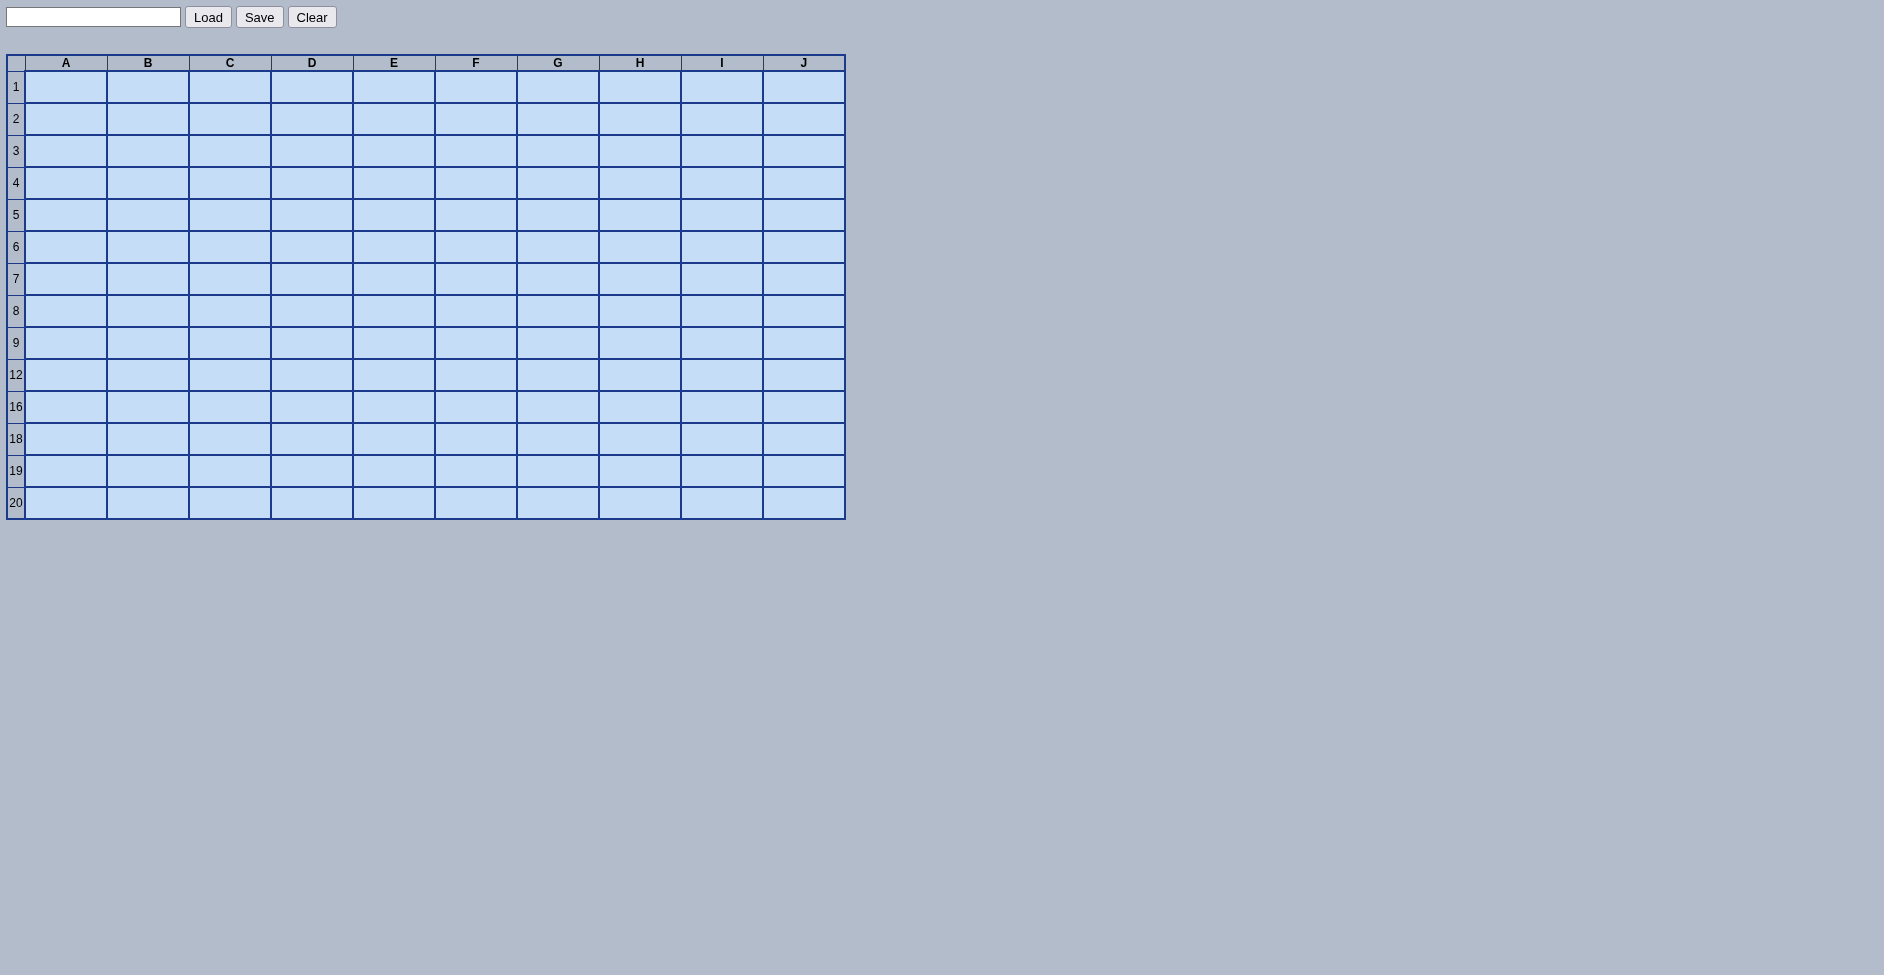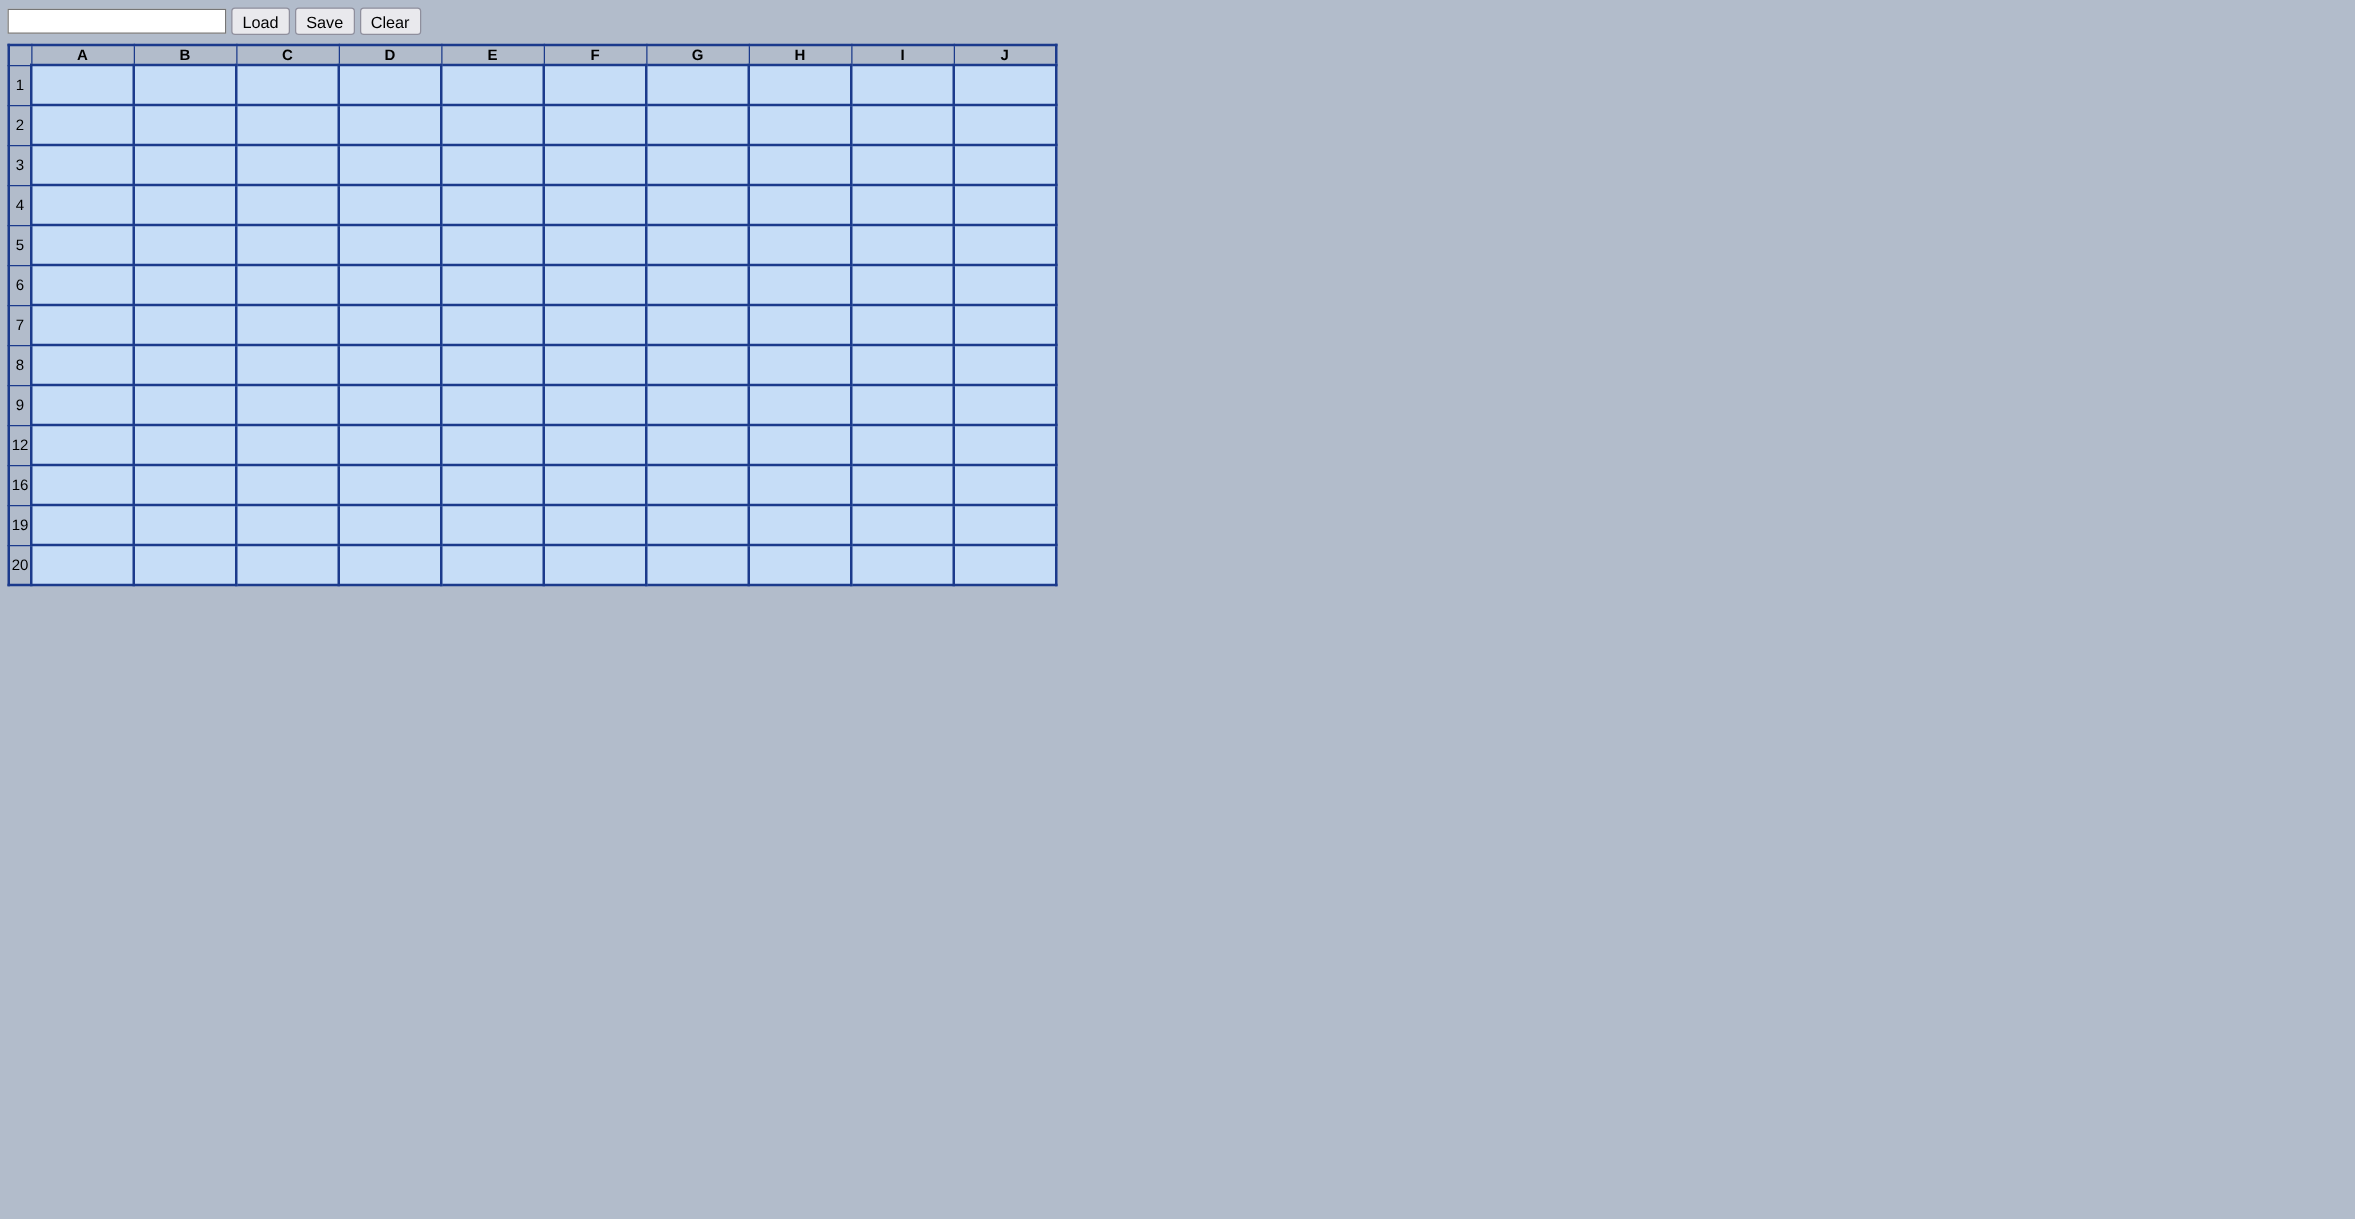--- a/index.html
+++ b/index.html
@@ -12,21 +12,21 @@
     font-size: 13px;
     color: #000;
   }
   body {
     padding: 6px;
     box-sizing: border-box;
   }
   .toolbar {
     display: flex;
     gap: 4px;
-    margin-bottom: 7px;
+    margin-bottom: 26px;
     align-items: center;
   }
   .toolbar input[type="text"] {
     width: 175px;
     height: 20px;
     border: 1px solid #767676;
     background: #fff;
     padding: 1px 3px;
     box-sizing: border-box;
     font-size: 13px;
@@ -246,20 +246,33 @@
         <td class="cell"></td>
         <td class="cell"></td>
         <td class="cell"></td>
         <td class="cell"></td>
         <td class="cell"></td>
         <td class="cell"></td>
         <td class="cell"></td>
         <td class="cell"></td>
       </tr>
       <tr>
+        <th class="row-head">18</th>
+        <td class="cell"></td>
+        <td class="cell"></td>
+        <td class="cell"></td>
+        <td class="cell"></td>
+        <td class="cell"></td>
+        <td class="cell"></td>
+        <td class="cell"></td>
+        <td class="cell"></td>
+        <td class="cell"></td>
+        <td class="cell"></td>
+      </tr>
+      <tr>
         <th class="row-head">19</th>
         <td class="cell"></td>
         <td class="cell"></td>
         <td class="cell"></td>
         <td class="cell"></td>
         <td class="cell"></td>
         <td class="cell"></td>
         <td class="cell"></td>
         <td class="cell"></td>
         <td class="cell"></td>

